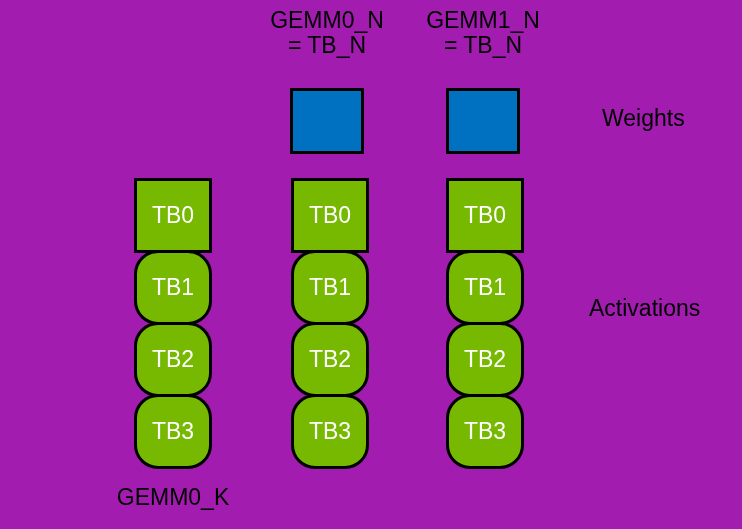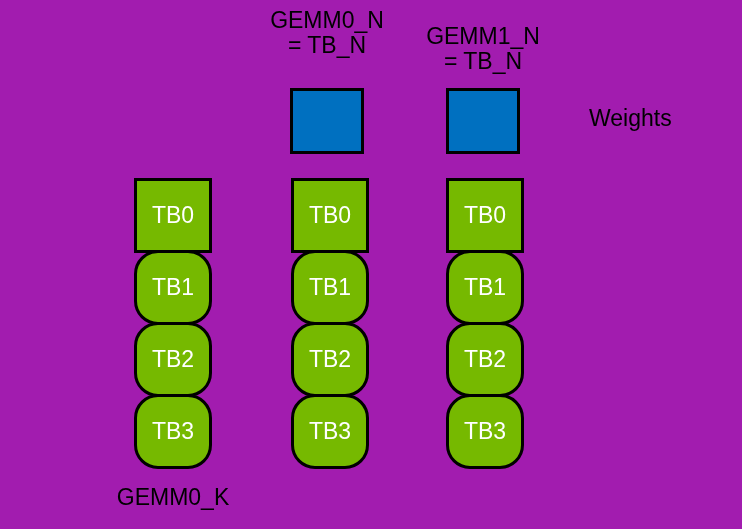--- a/index.html
+++ b/index.html
@@ -61,21 +61,21 @@
 </style>
 </head>
 <body>
 
 <div class="canvas">
 
   <div class="label centered" style="left:227px; top:8px;">
     <div>GEMM0_N</div>
     <div>= TB_N</div>
   </div>
-  <div class="label centered" style="left:383px; top:8px;margin-top:16px;">
+  <div class="label centered" style="left:383px; top:8px;">
     <div>GEMM1_N</div>
     <div>= TB_N</div>
   </div>
 
   <div class="weight-square" style="left:290px;"></div>
   <div class="weight-square" style="left:446px;"></div>
 
   <div class="column" style="left:134px;">
     <div class="cell">TB0</div>
     <div class="cell">TB1</div>
@@ -89,17 +89,18 @@
     <div class="cell">TB3</div>
   </div>
   <div class="column" style="left:446px;">
     <div class="cell">TB0</div>
     <div class="cell">TB1</div>
     <div class="cell">TB2</div>
     <div class="cell">TB3</div>
   </div>
 
 
-  <div class="label" style="left:589px; top:106px;">Weights</div>
+  <div class="label" style="left:602px; top:106px;">Weights</div>
+  <div class="label" style="left:589px; top:296px;">Activations</div>
 
   <div class="label centered" style="left:73px; top:485px;">GEMM0_K</div>
 
 </div>
 
 </body></html>

